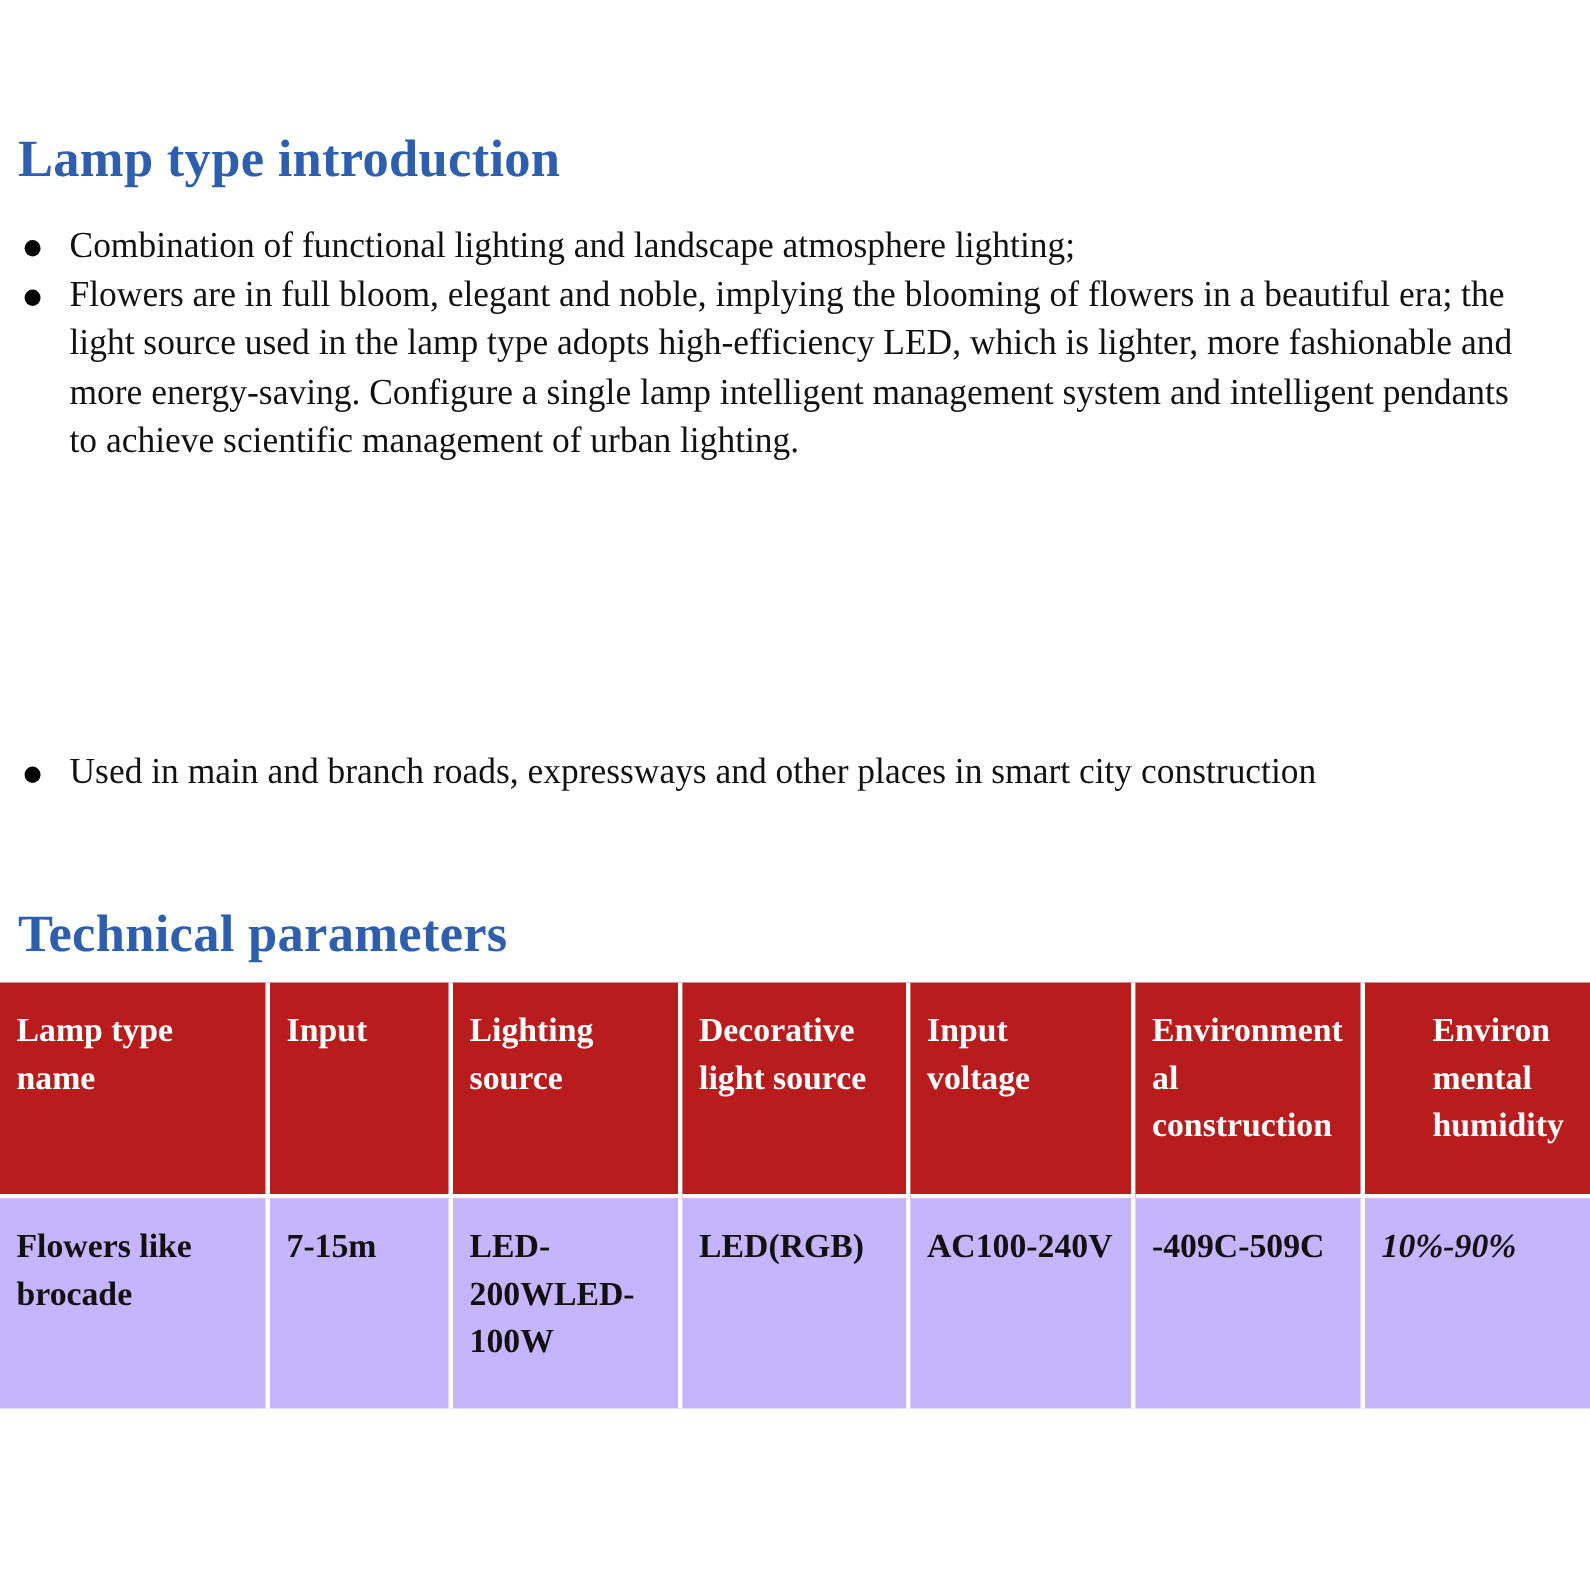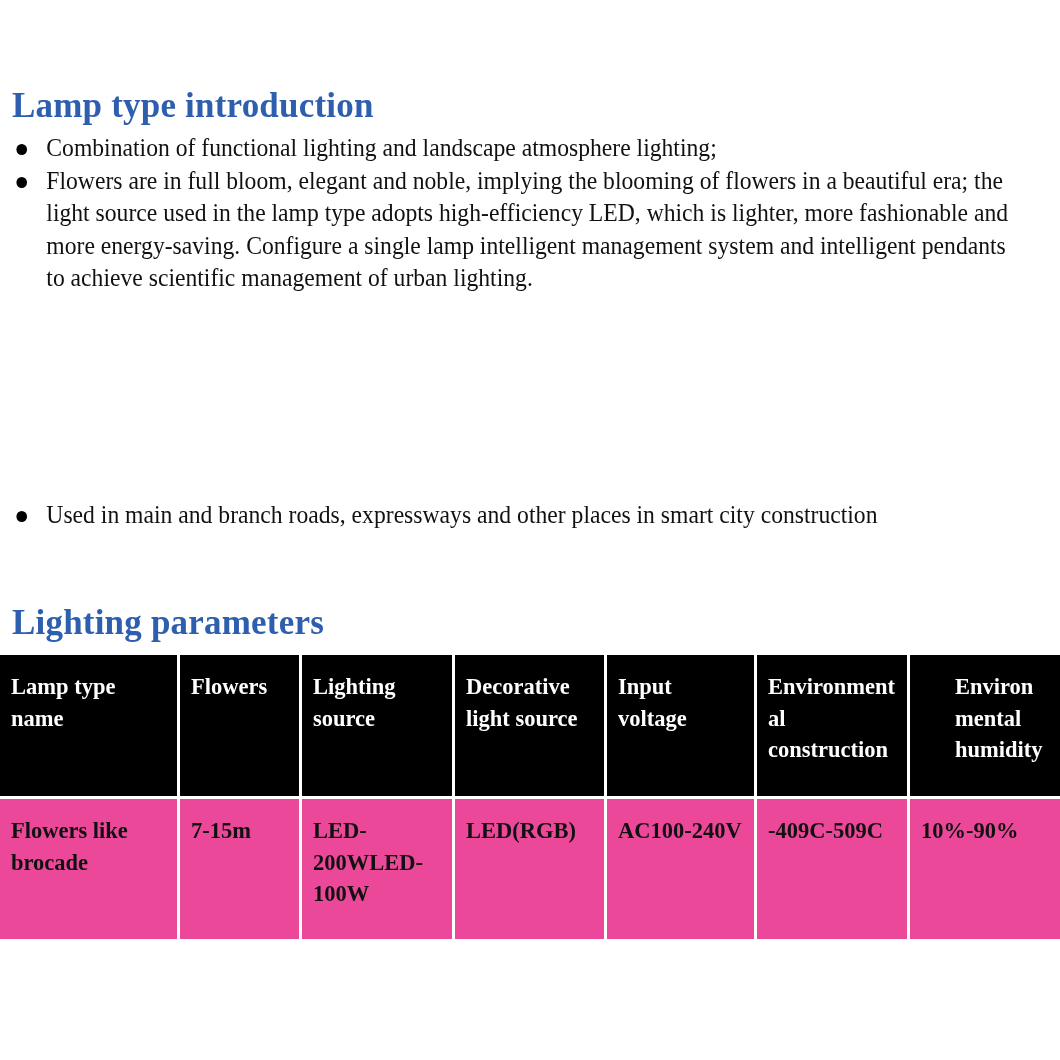--- a/index.html
+++ b/index.html
@@ -43,21 +43,21 @@
 
   
   .bullet-list {
     position: absolute;
     left: 0;
     width: 1060px;
     list-style: none;
     margin: 0;
     padding: 0;
   }
-  #list-intro { top: 132px; }
+  #list-intro { top: 148px; }
   #list-environment { top: 461px; margin-top: 38px; }
 
   .bullet-item {
     position: relative;
     padding-left: 48px;
     margin: 0 0 0 0;
     font-family: "Liberation Serif", "DejaVu Serif", serif;
     font-size: 24.5px;
     line-height: 32.5px;
     color: #111111;
@@ -96,35 +96,35 @@
     font-family: "Liberation Serif", "DejaVu Serif", serif;
     font-weight: bold;
     font-size: 22.5px;
     line-height: 31.5px;
     text-align: left;
     word-wrap: break-word;
     overflow-wrap: anywhere;
     box-sizing: border-box;
   }
   .params-table thead th {
-    background: #000000;
+    background: #b91c1c;
     color: #ffffff;
     height: 144px;
     border-right: 3px solid #ffffff;
     border-bottom: 3px solid #ffffff;
   }
   .params-table thead th:last-child { border-right: none; padding-left: 45px; }
 
   .params-table tbody td {
-    background: #ec4899;
+    background: #c4b5fd;
     color: #111111;
     height: 140px;
     border-right: 3px solid #ffffff;
   }
-  .params-table tbody td:last-child { border-right: none; }
+  .params-table tbody td:last-child { border-right: none; font-style: italic; }
 
   
   .col-name     { width: 180px; }
   .col-height   { width: 122px; }
   .col-lighting { width: 153px; }
   .col-decor    { width: 152px; }
   .col-voltage  { width: 150px; }
   .col-temp     { width: 153px; }
   .col-humidity { width: 150px; }
 </style>
@@ -147,36 +147,36 @@
   </ul>
 
 
   <ul class="bullet-list" id="list-environment">
     <li class="bullet-item">
       <span class="bullet-marker"></span>
       <span class="bullet-text">Used in main and branch roads, expressways and other places in smart city construction</span>
     </li>
   </ul>
 
-  <h1 class="section-heading" id="heading-technical">Lighting parameters</h1>
+  <h1 class="section-heading" id="heading-technical">Technical parameters</h1>
 
   <table class="params-table">
     <colgroup>
       <col class="col-name">
       <col class="col-height">
       <col class="col-lighting">
       <col class="col-decor">
       <col class="col-voltage">
       <col class="col-temp">
       <col class="col-humidity">
     </colgroup>
     <thead>
       <tr>
         <th>Lamp type name</th>
-        <th>Flowers</th>
+        <th>Input</th>
         <th>Lighting source</th>
         <th>Decorative light source</th>
         <th>Input voltage</th>
         <th>Environmental construction</th>
         <th>Environmental humidity</th>
       </tr>
     </thead>
     <tbody>
       <tr>
         <td>Flowers like brocade</td>

